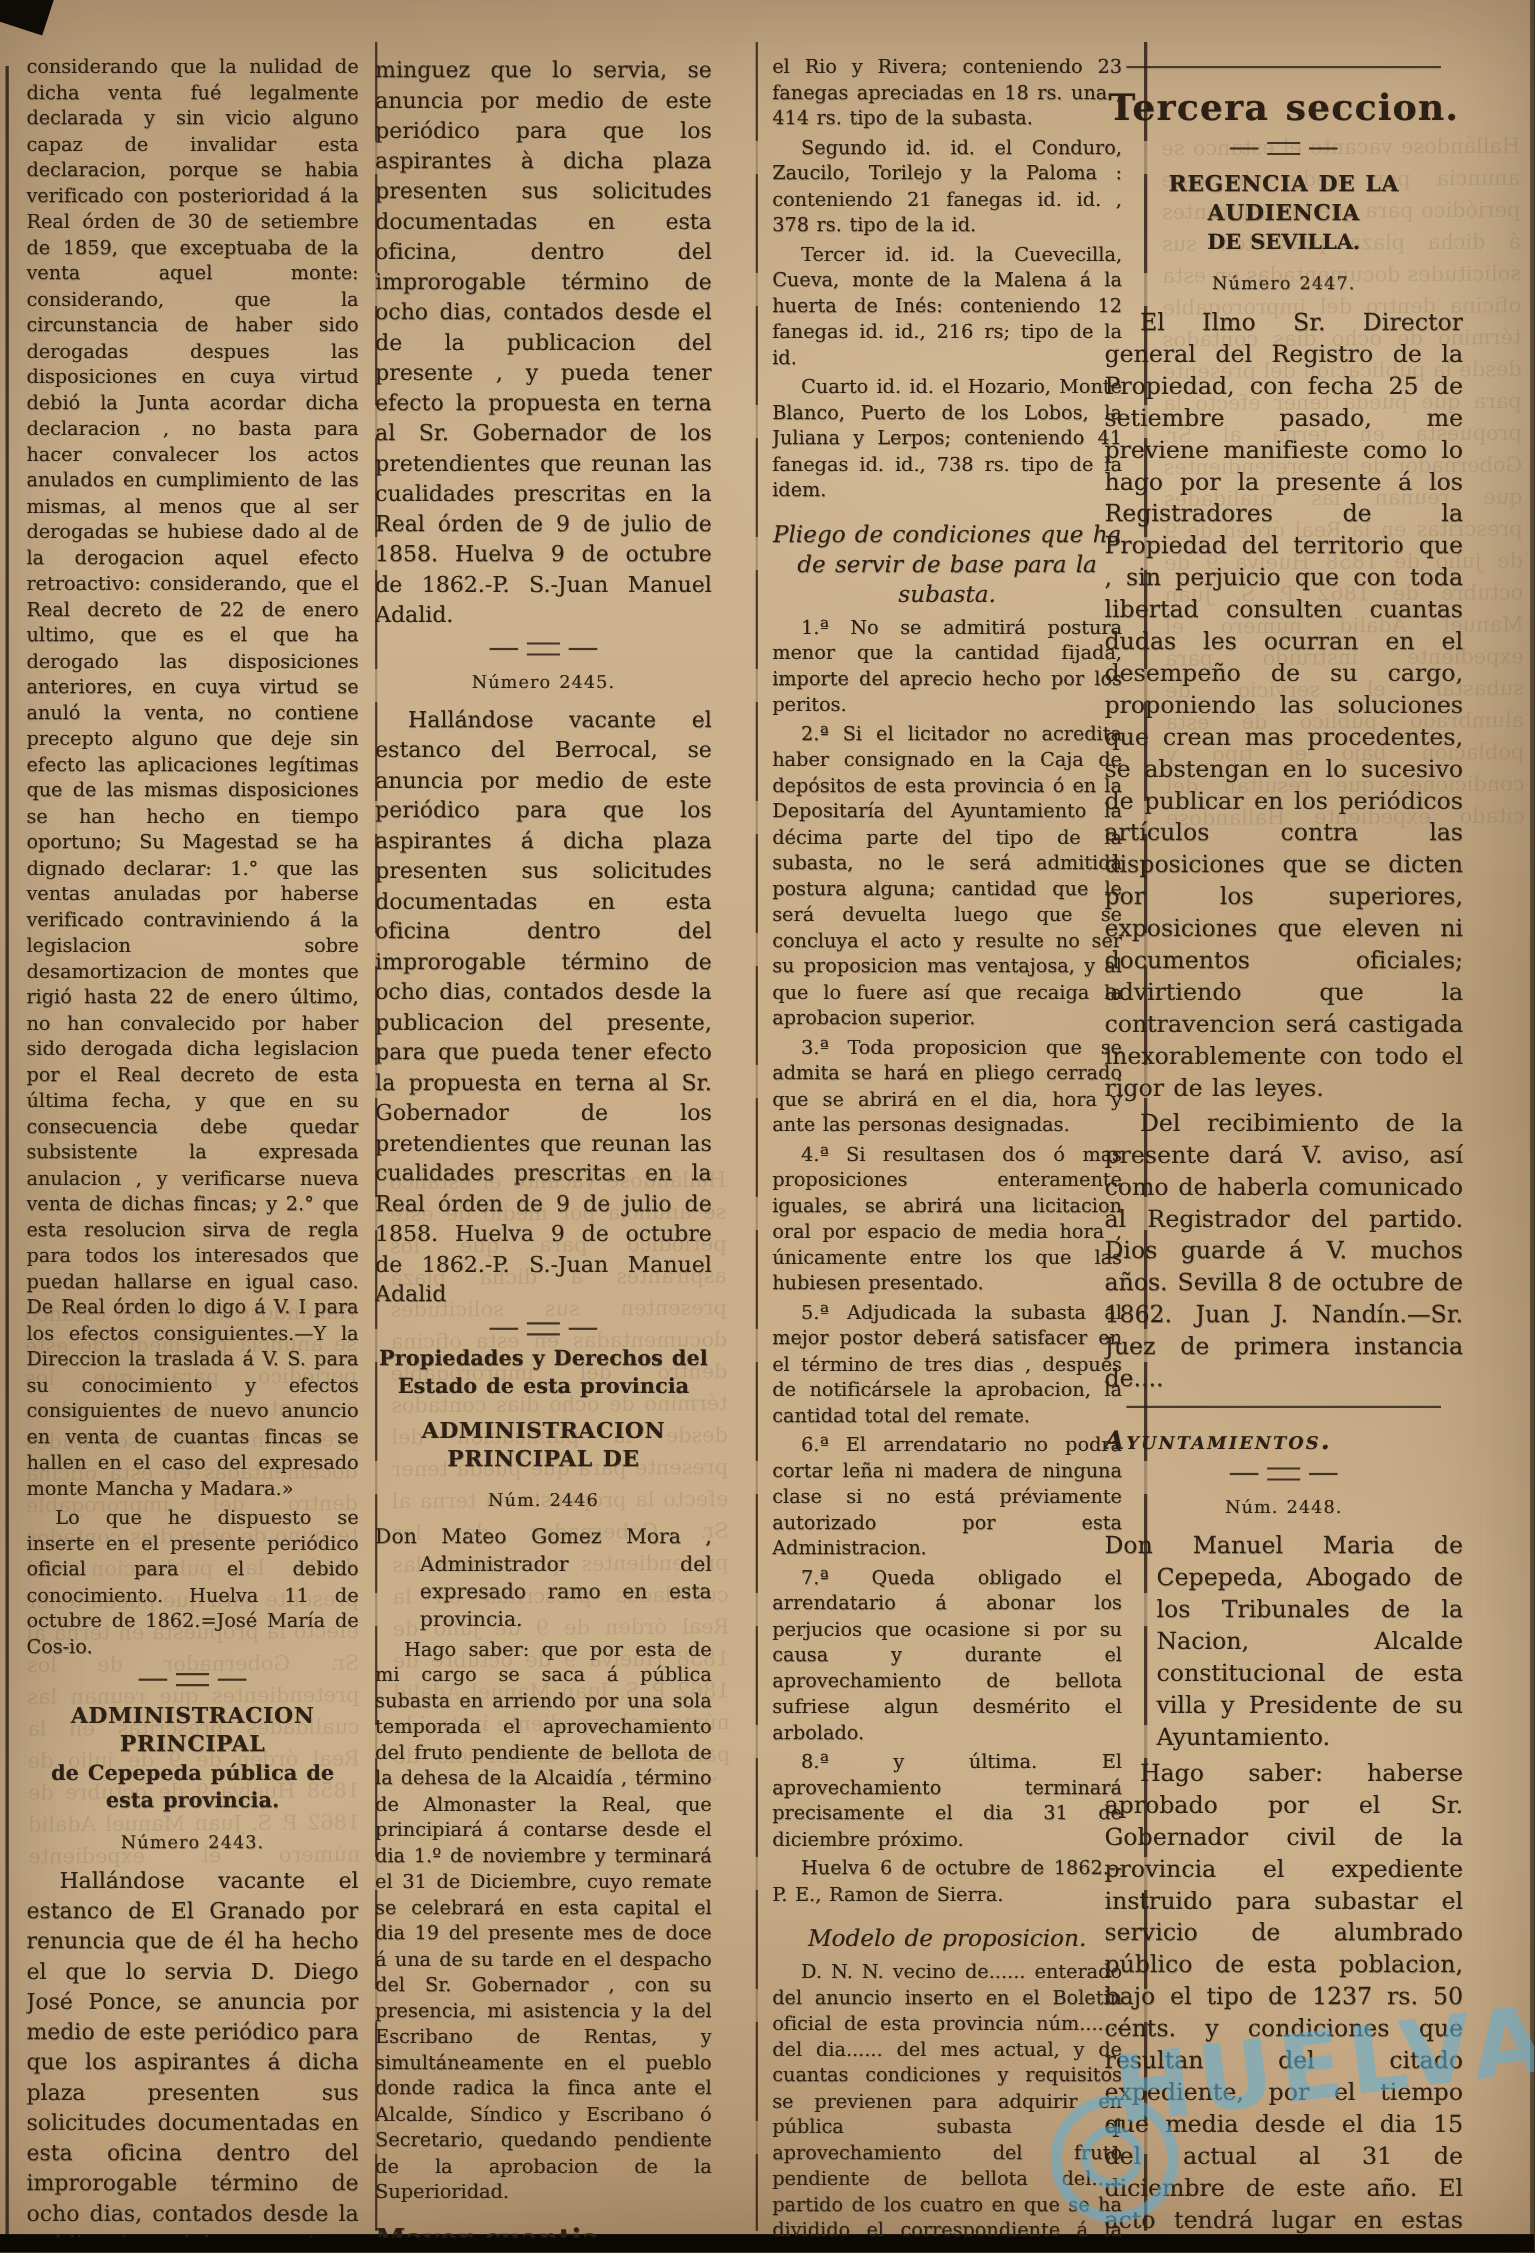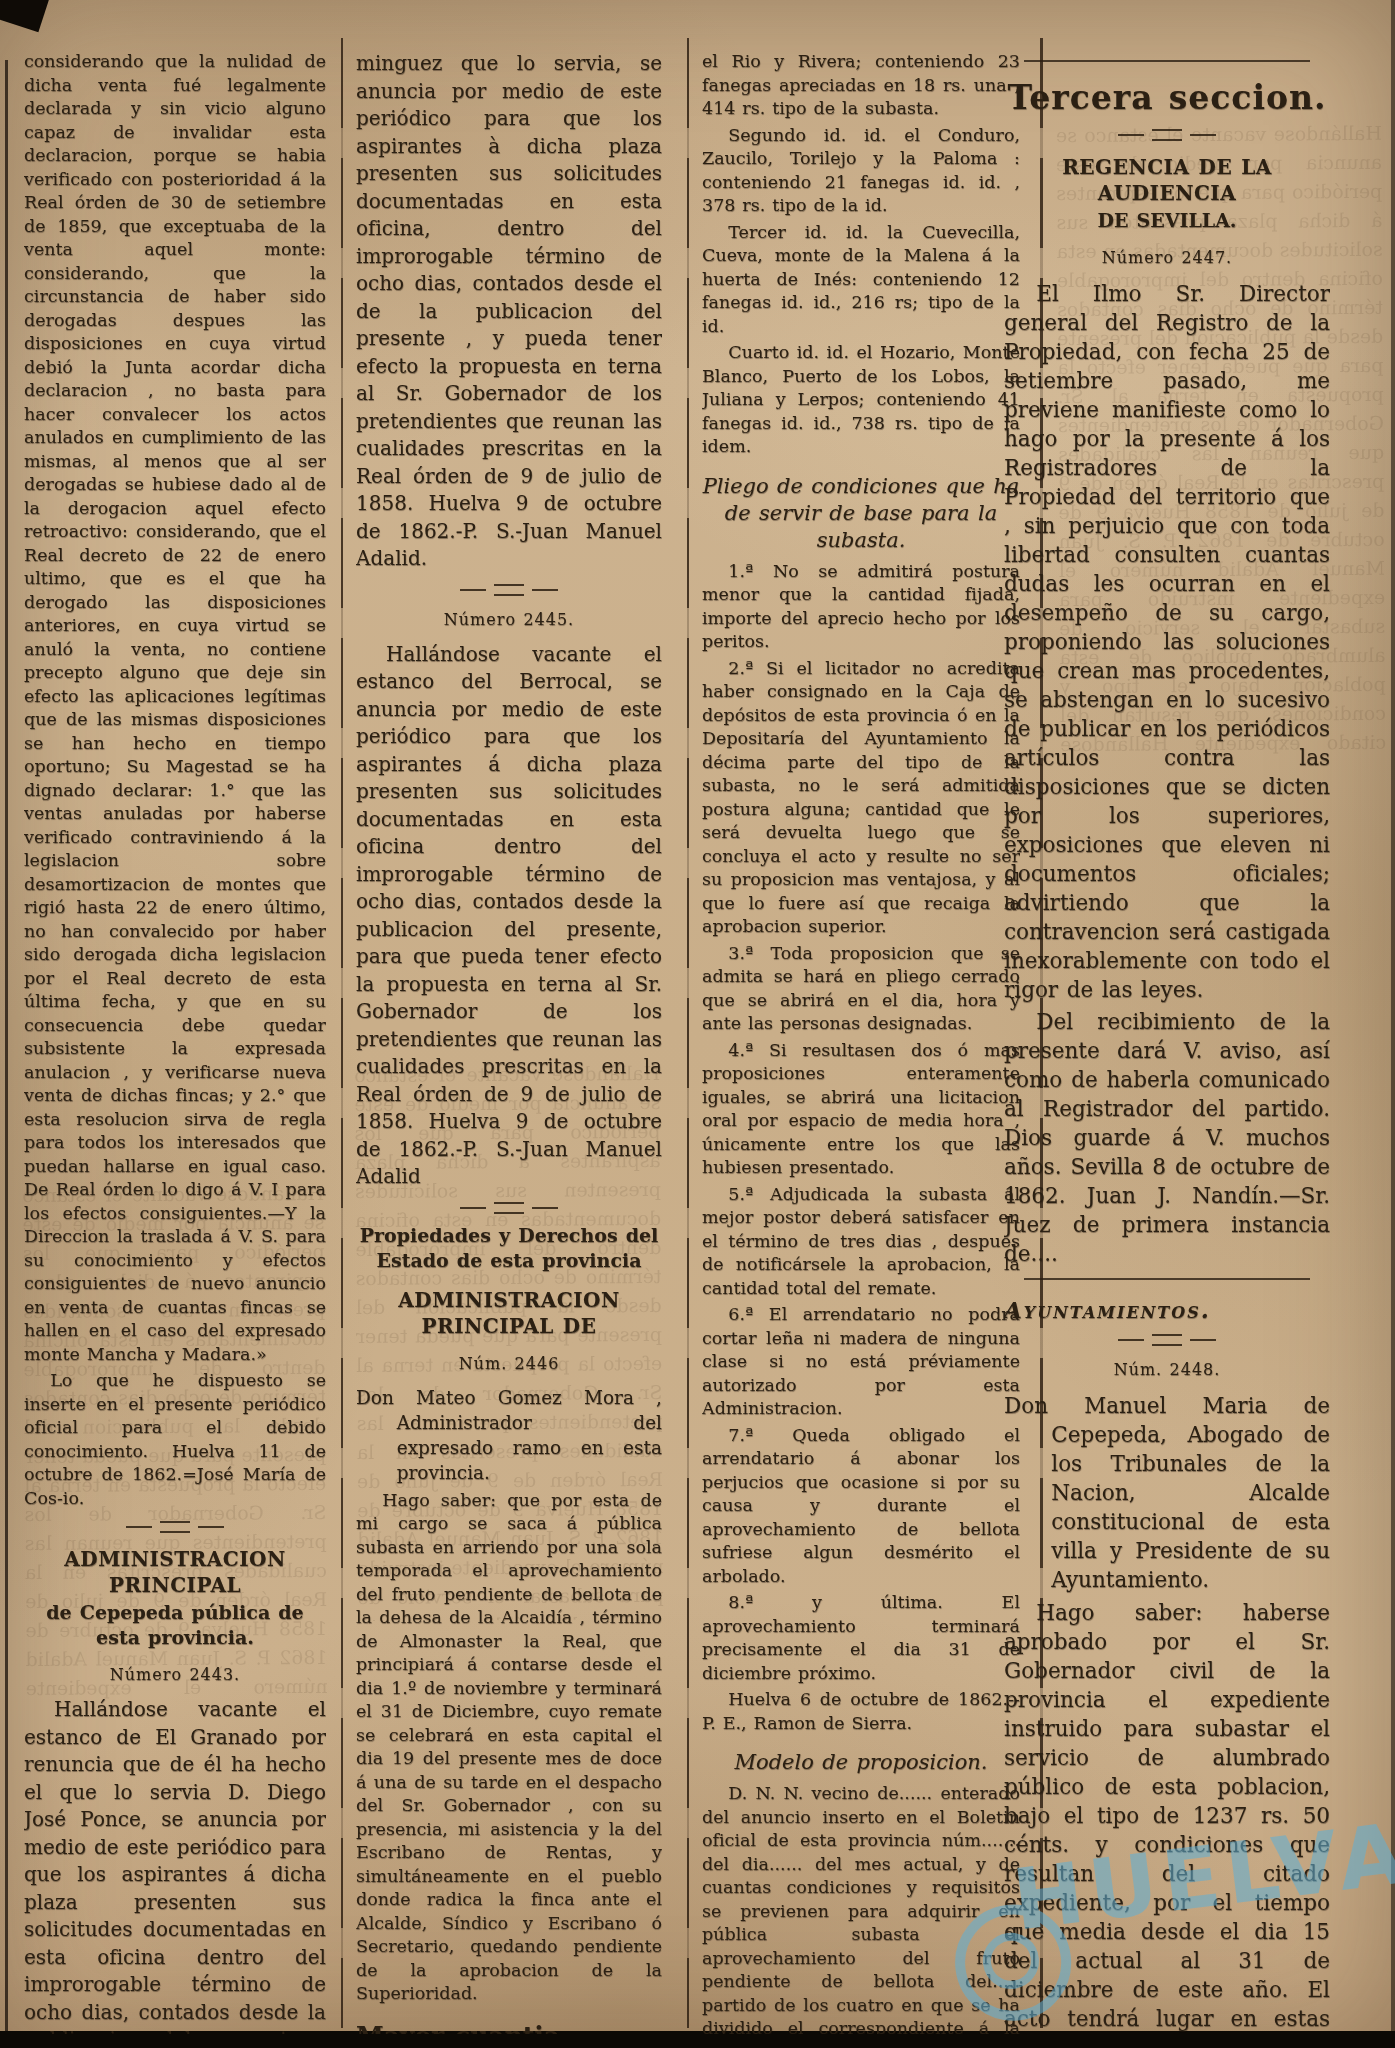--- a/index.html
+++ b/index.html
@@ -27,21 +27,21 @@
 
   
   .vrule{position:absolute;top:38px;bottom:20px;width:2px;
     background:repeating-linear-gradient(180deg, rgba(48,33,19,.85) 0 90px, rgba(48,33,19,.25) 90px 120px);}
   .vrule.v1{left:341px;}
   .vrule.v2{left:687px;}
   .vrule.v3{left:1040px;width:3px;}
 
   .col{position:absolute;top:50px;height:1984px;overflow:hidden;text-align:justify;}
   .col1{left:24px;width:302px;}
-  .col2{left:356px;width:306px;}
+  .col2{left:341px;width:306px;}
   .col3{left:702px;width:318px;}
   .col4{left:1004px;width:326px;}
 
   .blk{margin:0 0 3px 0;
     text-shadow:.4px .5px .7px rgba(40,27,15,.45);
     word-spacing:.08em;}
   .p{text-indent:1.5em;}
   .pc{text-indent:0;}
   .sz-s{font-size:17.5px;line-height:23.5px;}
   .sz-m{font-size:18.5px;line-height:25px;}

